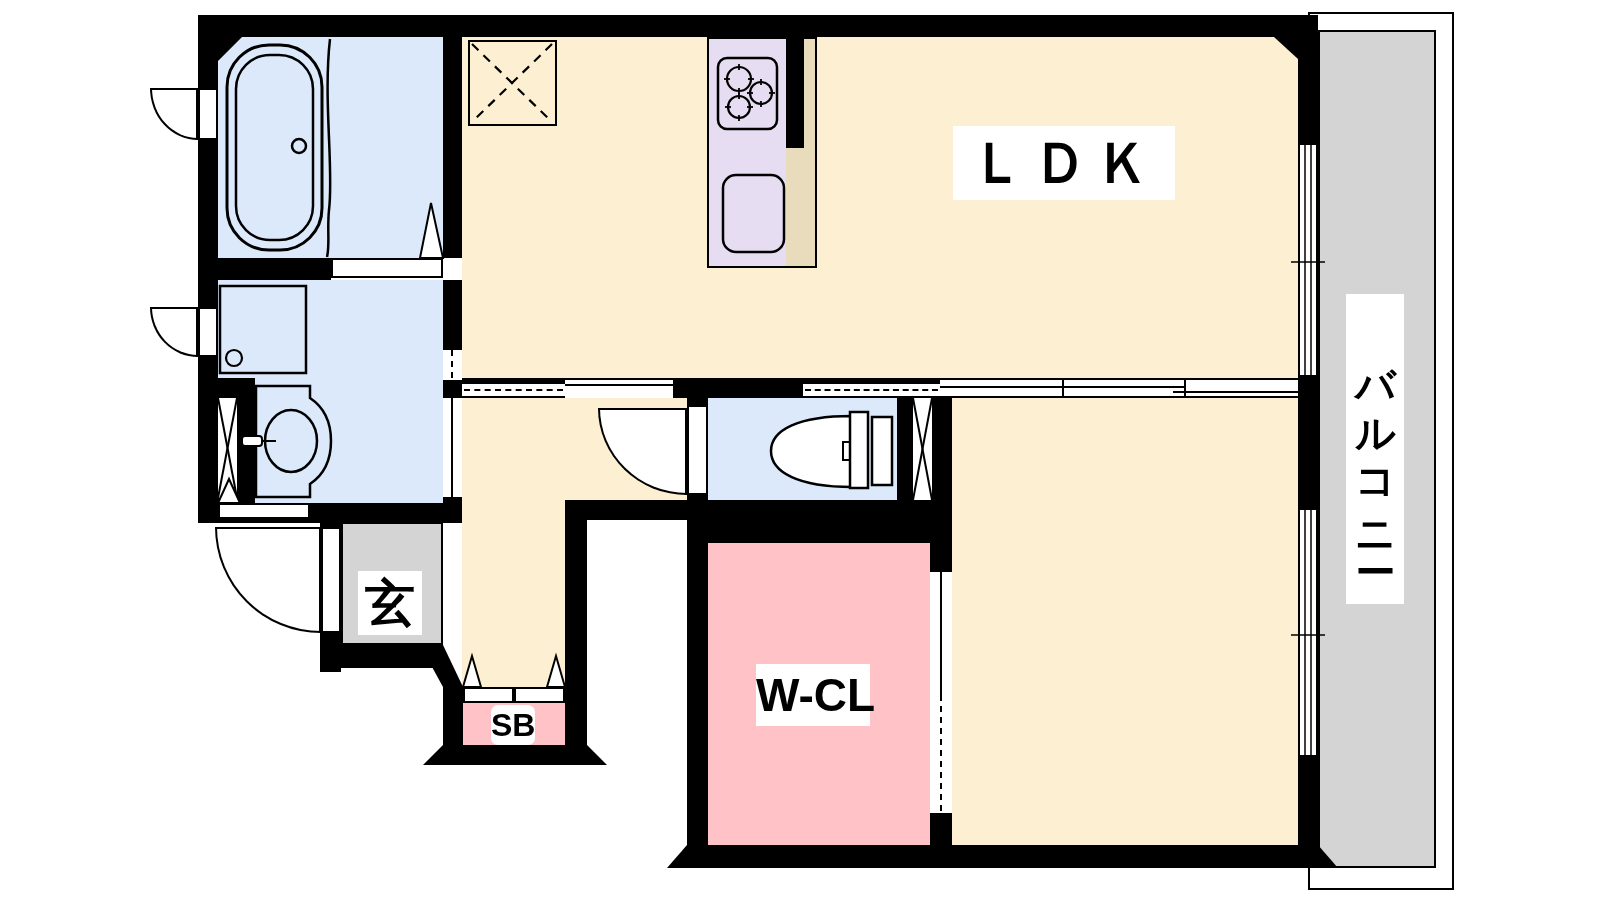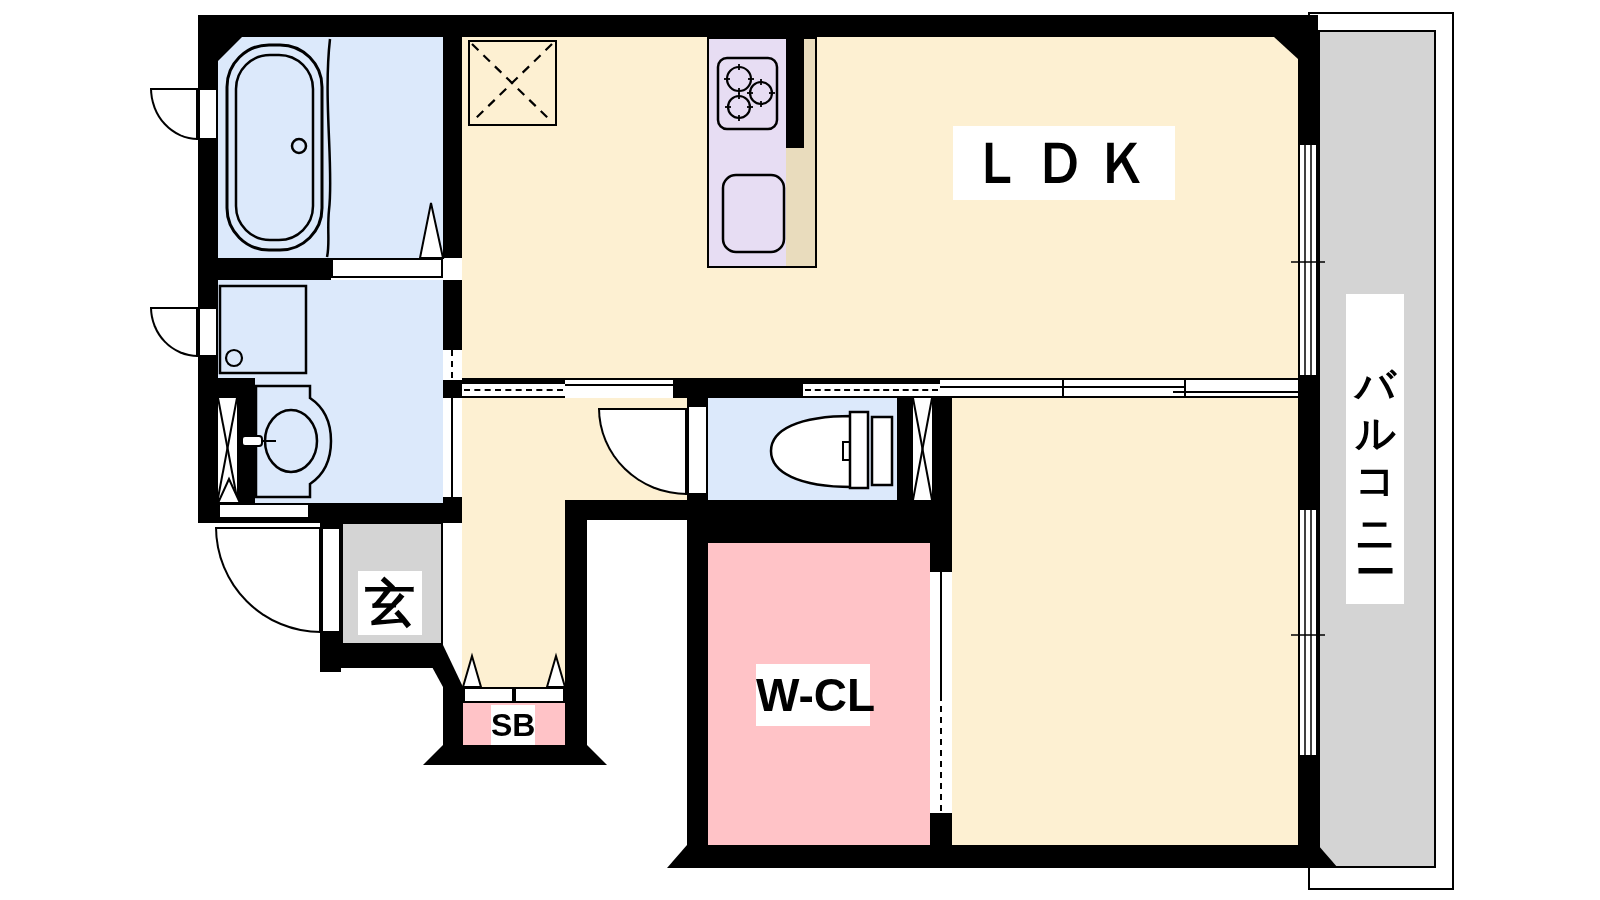--- a/index.html
+++ b/index.html
@@ -212,16 +212,16 @@
       <line x1="1291" y1="635" x2="1325" y2="635" stroke-width="1.5"></line>
     </g>
 
     <polygon points="472,656 463,687 481,687" fill="#fff" stroke="#000" stroke-width="2"></polygon>
     <polygon points="556,656 547,687 565,687" fill="#fff" stroke="#000" stroke-width="2"></polygon>
   </svg>
 
   <div class="label" style="left:953px;top:126px;width:222px;height:74px;font-size:56px;line-height:74px;letter-spacing:0.12em;">ＬＤＫ</div>
   <div class="label" style="left:756px;top:664px;width:114px;height:62px;font-size:46px;line-height:62px;">W-CL</div>
   <div class="label" style="left:358px;top:571px;width:64px;height:64px;font-size:50px;line-height:64px;">玄</div>
-  <div class="label" style="left:491px;top:705px;width:44px;height:40px;font-size:32px;line-height:40px;">SB</div>
+  <div class="label" style="left:491px;top:705px;width:44px;height:40px;font-size:32px;line-height:40px;border-radius:7px;">SB</div>
   <div class="label vtext" style="left:1346px;top:294px;width:58px;height:310px;font-size:40px;letter-spacing:0.18em;">バルコニー</div>
 
 </div>
 
 </body></html>

